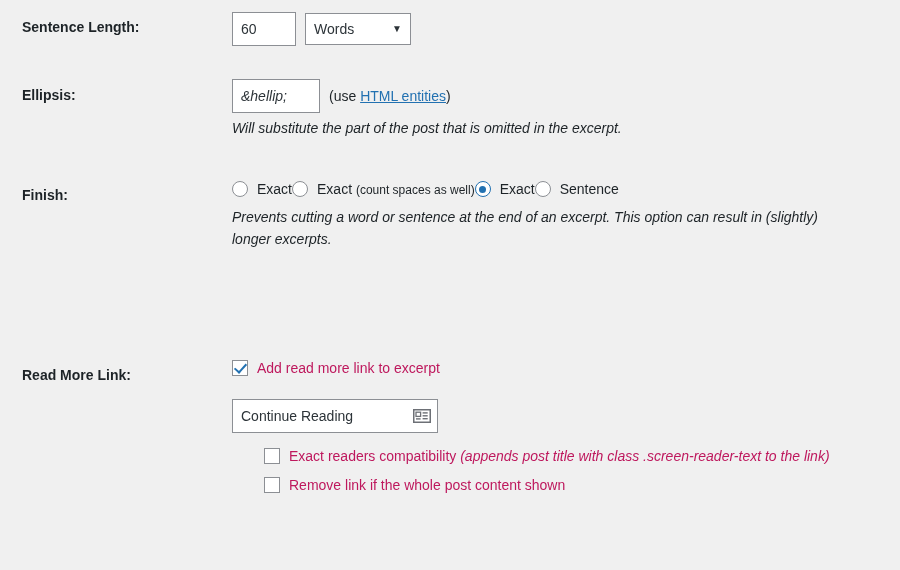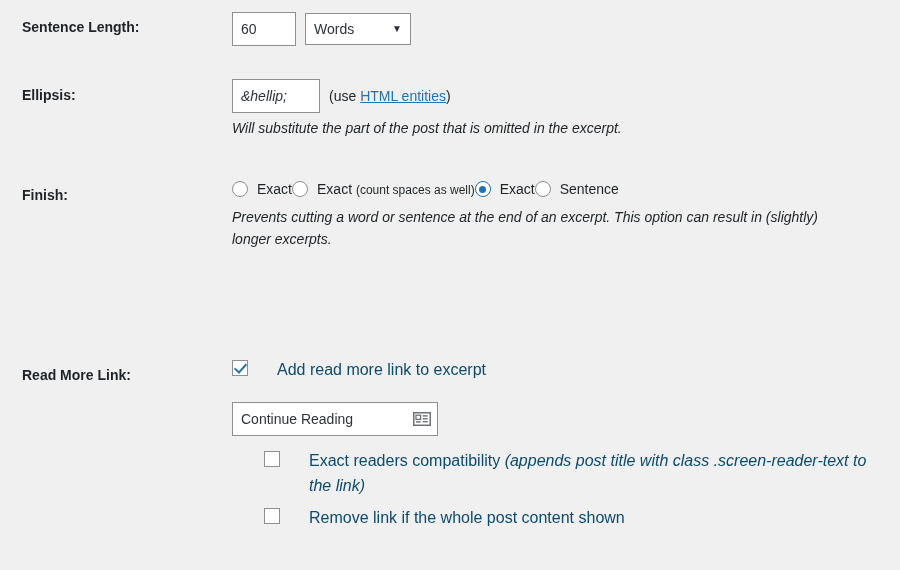--- a/index.html
+++ b/index.html
@@ -208,25 +208,24 @@
     position: absolute;
     left: 4px;
     top: 0px;
     width: 5px;
     height: 10px;
     border: solid #2271b1;
     border-width: 0 2.5px 2.5px 0;
     transform: rotate(42deg);
   }
   .check-label {
-    font-size: 16px;
-    color: #0c4a6e;
+    font-size: 14px;
+    color: #be185d;
     line-height: 1.55;
     max-width: 580px;
-    margin-left: 20px;
   }
   .check-label em {
   }
 
   .sub-checks {
     margin-top: 13px;
     margin-left: 32px;
   }
 
   .readmore-input-wrap {

